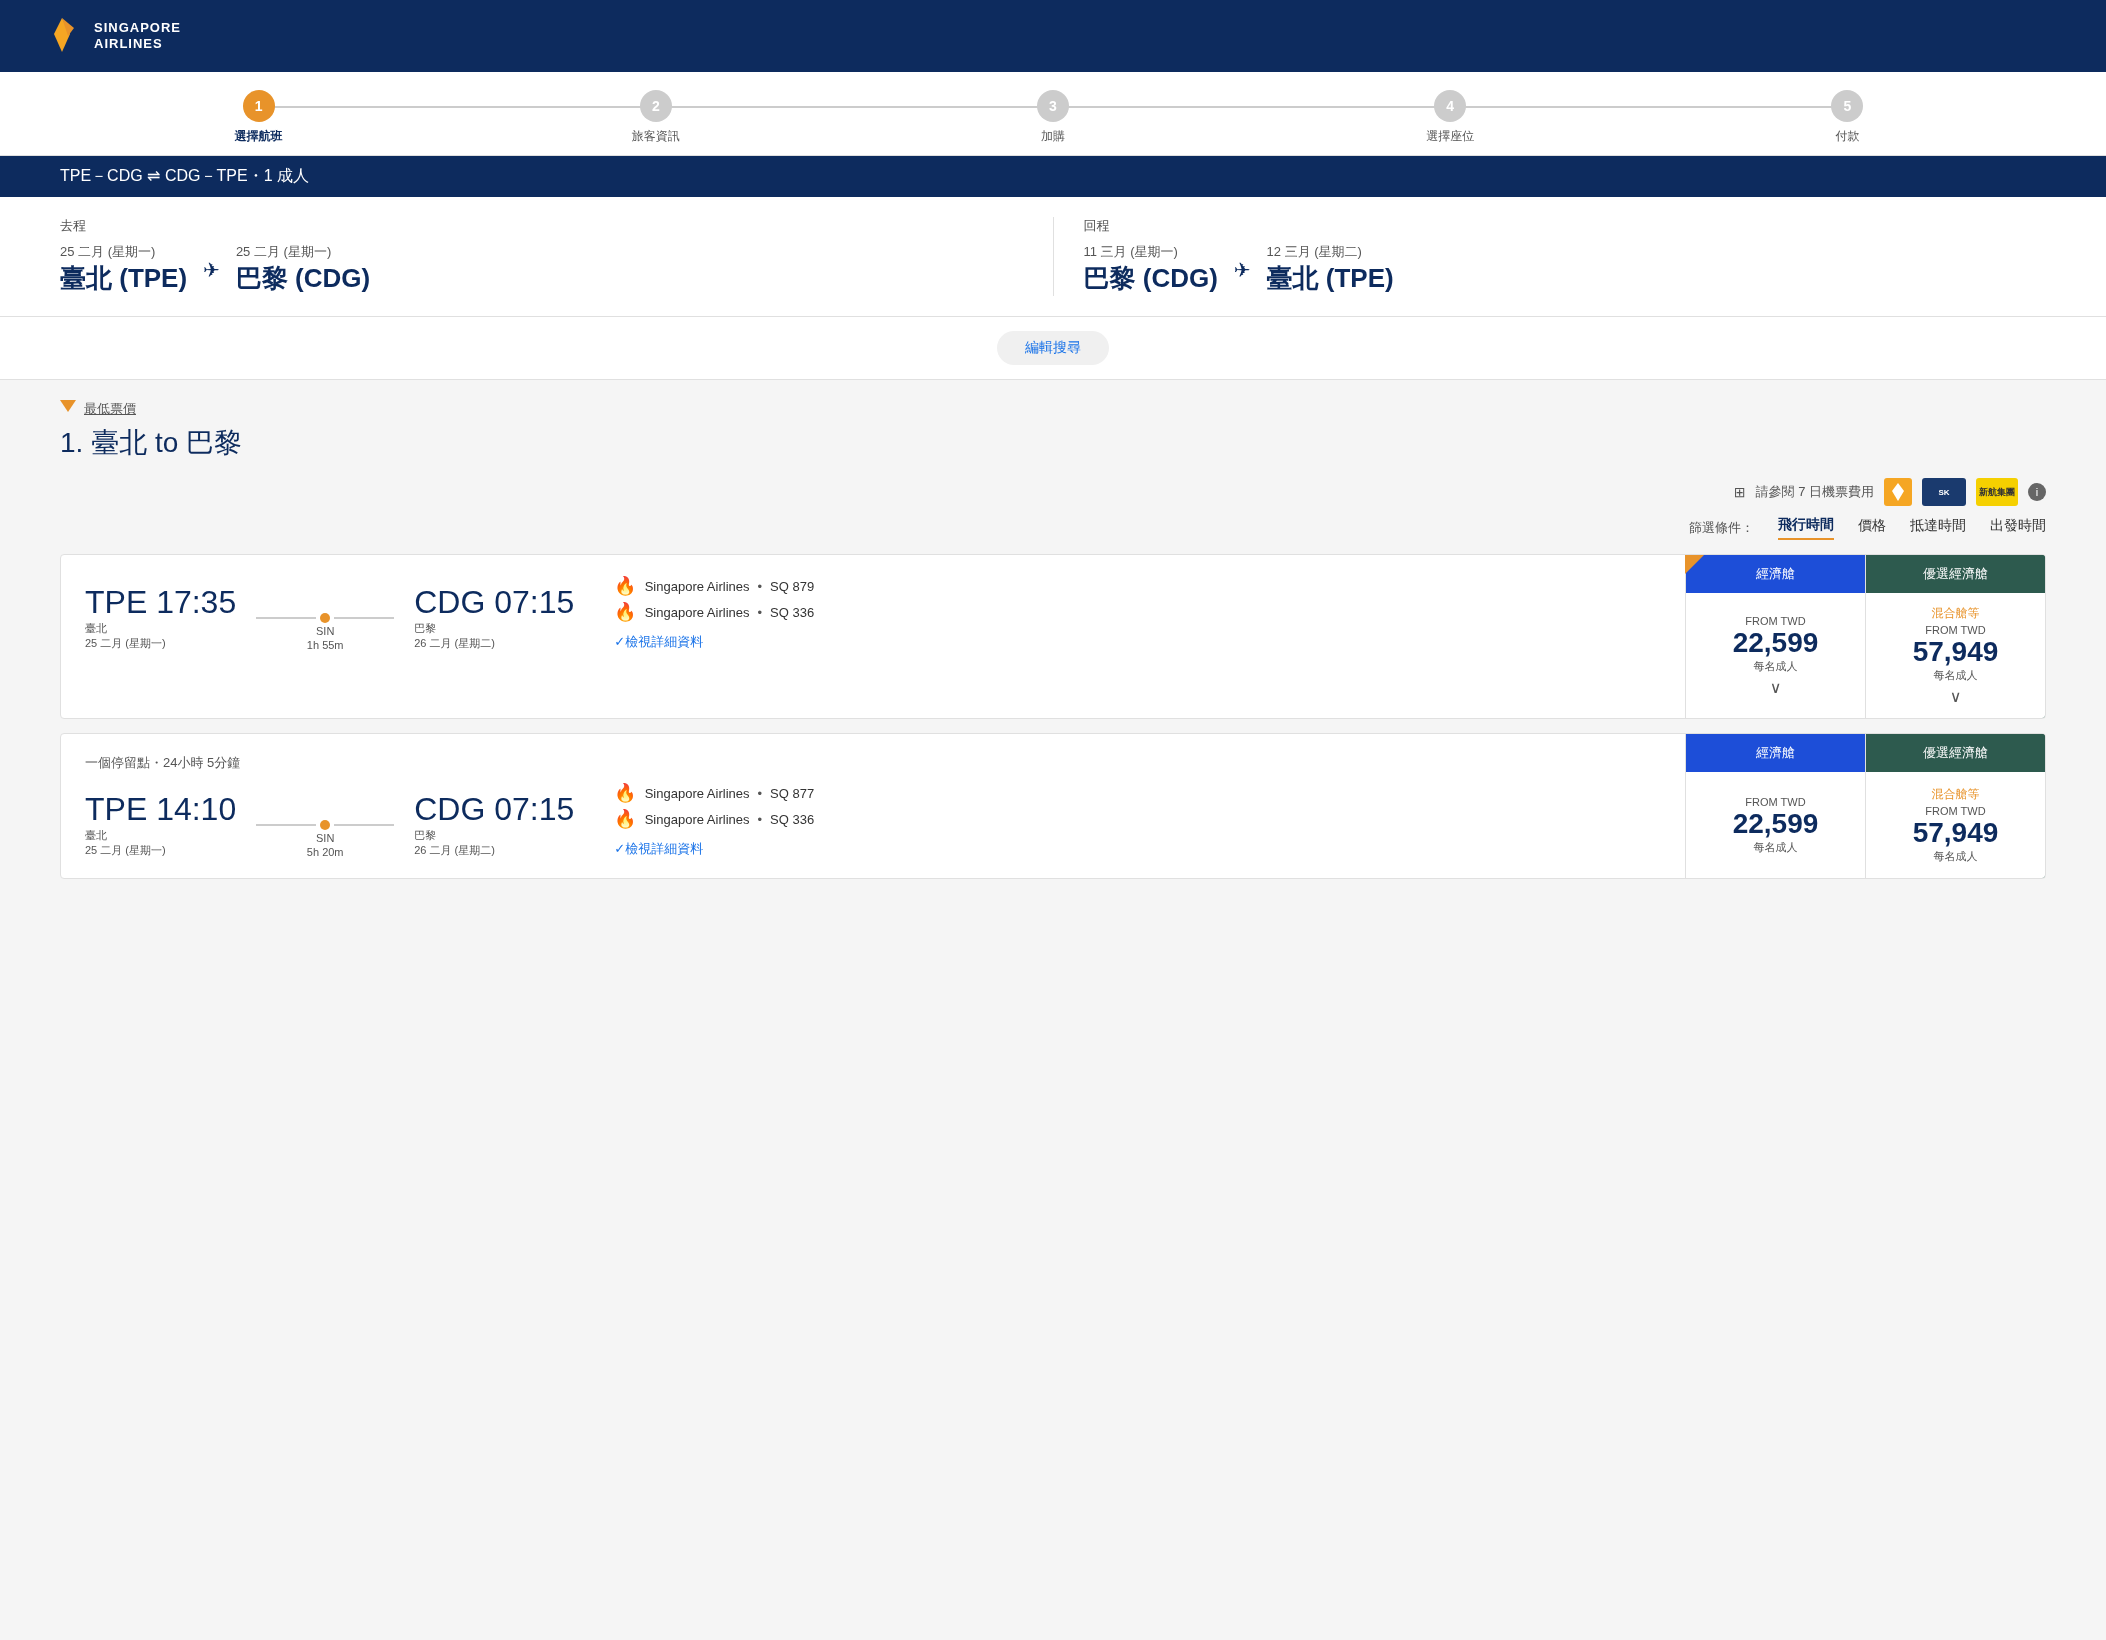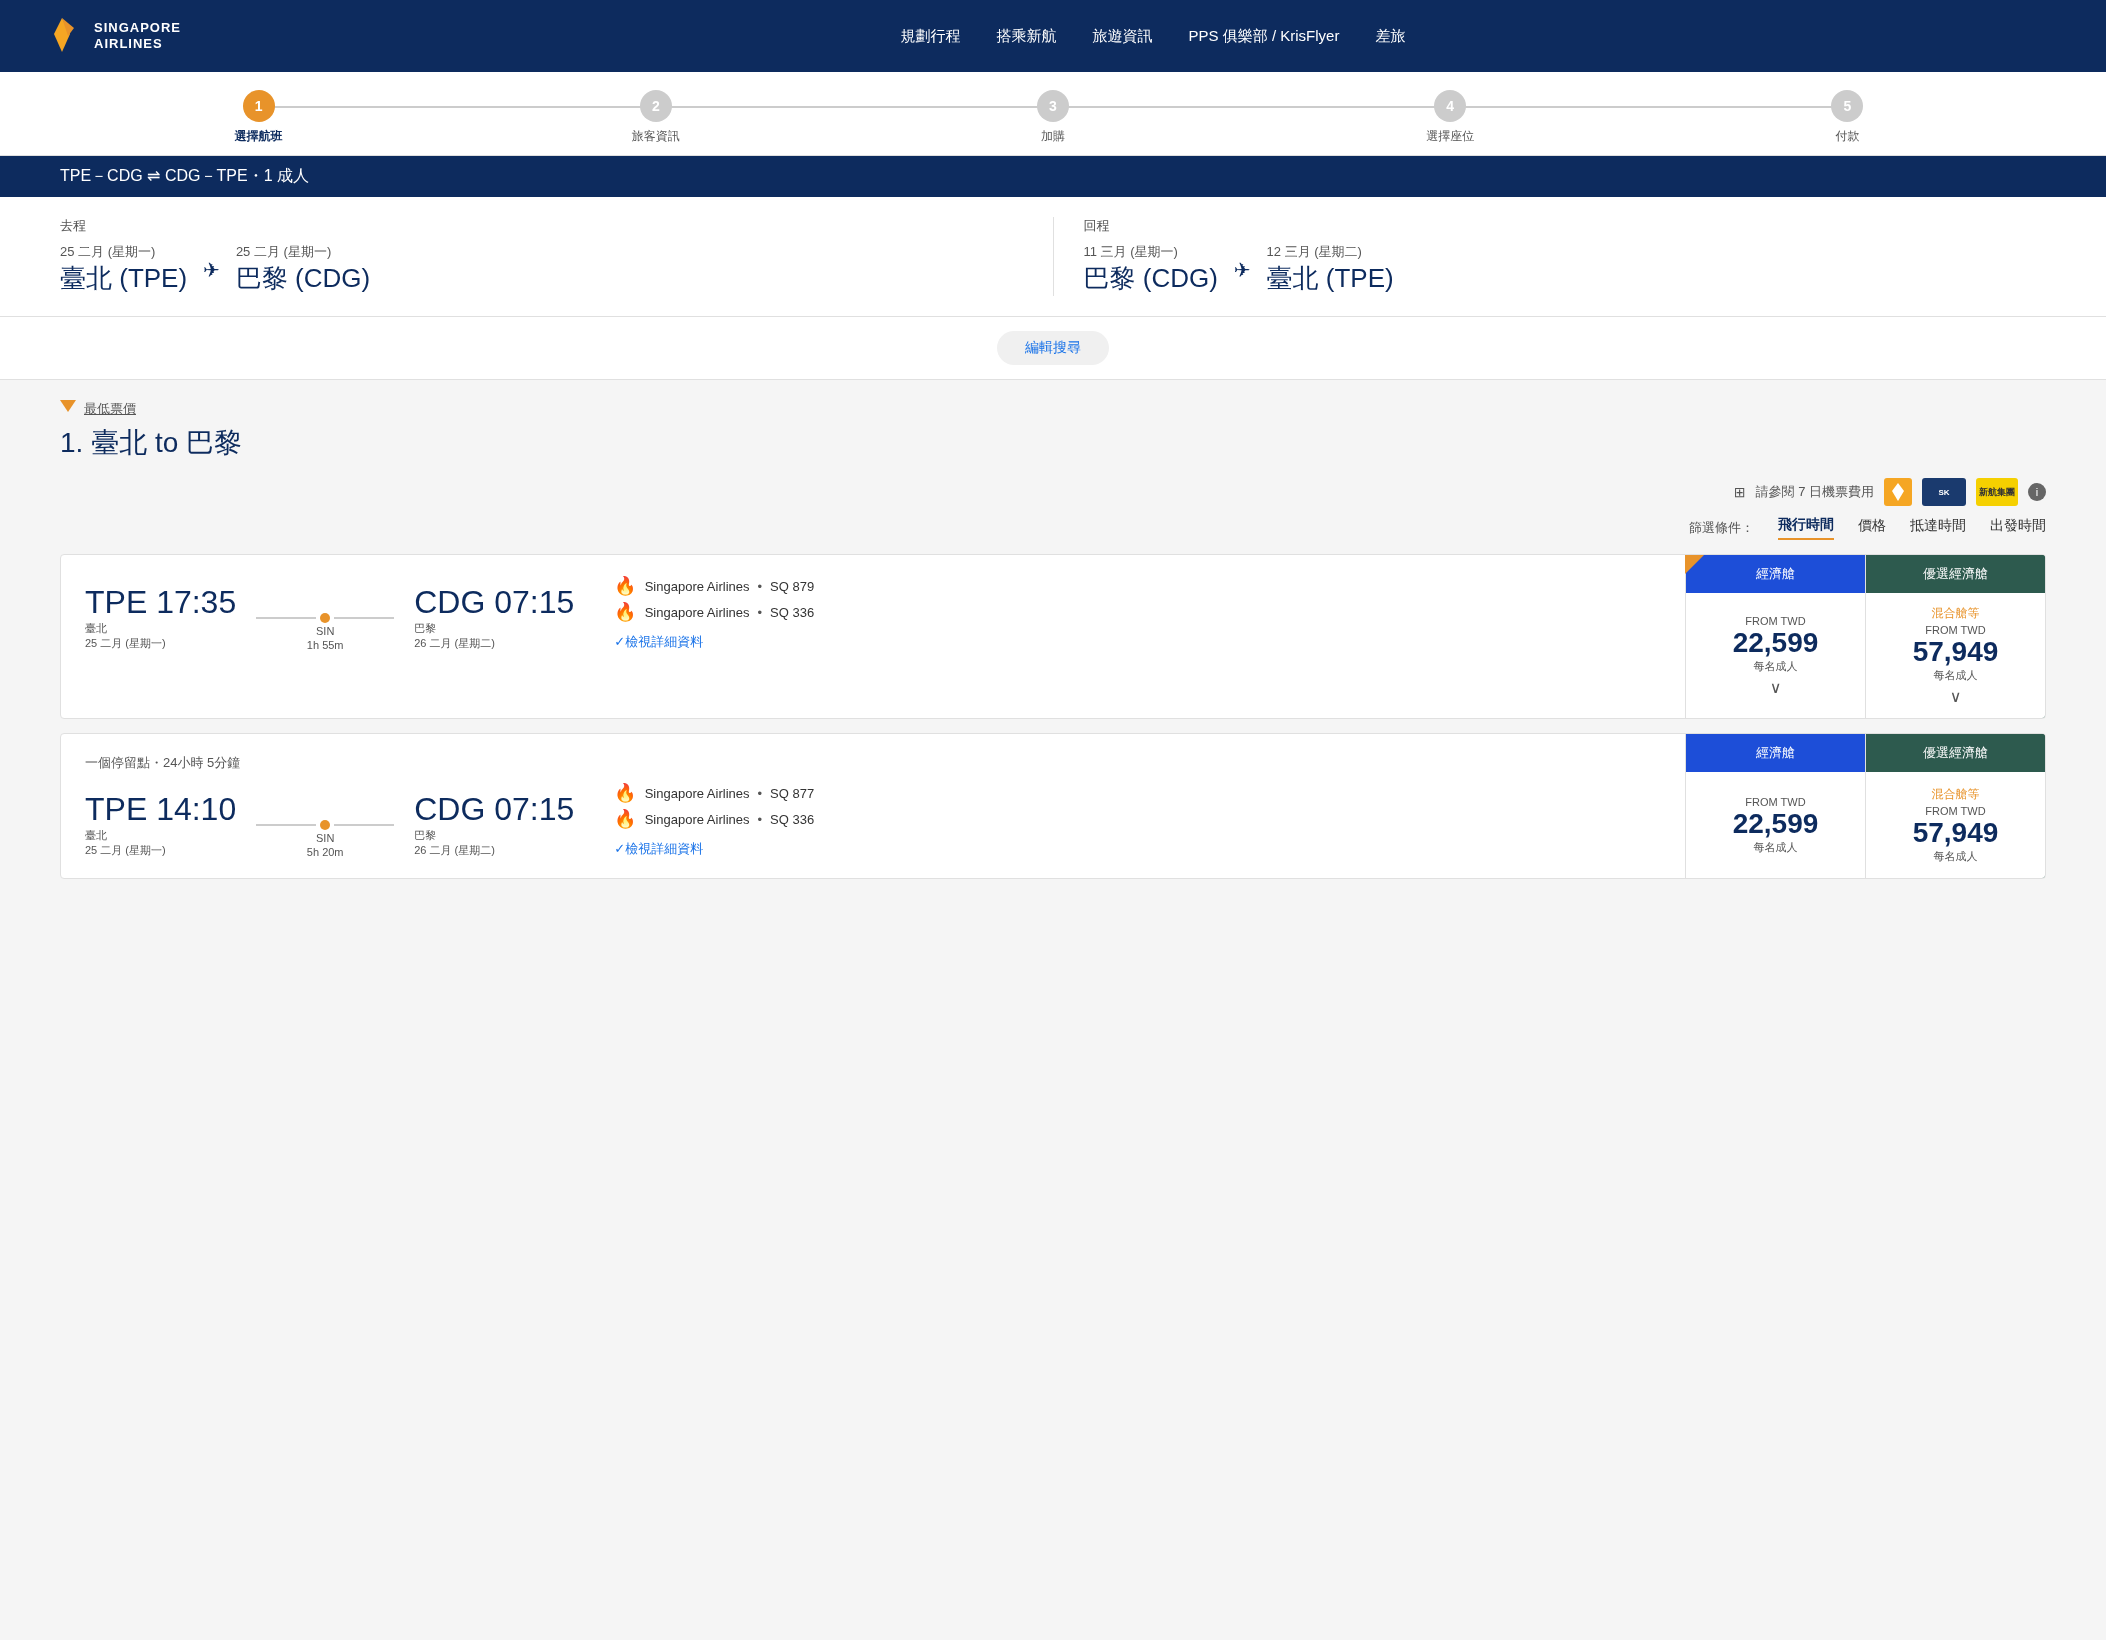--- a/index.html
+++ b/index.html
@@ -136,21 +136,21 @@
       align-items: center;
       gap: 16px;
       margin-top: 4px;
     }
     .leg-date {
       font-size: 13px;
       color: #555;
     }
     .leg-city {
       font-size: 26px;
-      font-weight: 400;
+      font-weight: 700;
       color: #0d2b5e;
     }
     .plane-icon {
       color: #0d2b5e;
       font-size: 20px;
     }
 
     
     .edit-search-wrapper {
       background: white;
@@ -454,27 +454,20 @@
   <div class="logo-area">
     <svg class="logo-icon" viewBox="0 0 44 44">
 
       <polygon points="22,4 30,20 22,38 14,20" fill="#f5a623"></polygon>
       <polygon points="22,4 34,14 28,22" fill="#e8932a"></polygon>
     </svg>
     <div style="display:flex;flex-direction:column;">
       <span class="logo-text">SINGAPORE</span>
       <span class="logo-text">AIRLINES</span>
     </div>
-  </div>
-  <div class="nav-links">
-    <a>規劃行程</a>
-    <a>搭乘新航</a>
-    <a>旅遊資訊</a>
-    <a>PPS 俱樂部 / KrisFlyer</a>
-    <a>差旅</a>
   </div>
 </nav>
 
 <div class="progress-bar">
   <div class="steps">
     <div class="step active">
       <div class="step-circle active">
         <span>1</span>
       </div>
       <span class="step-label">選擇航班</span>

